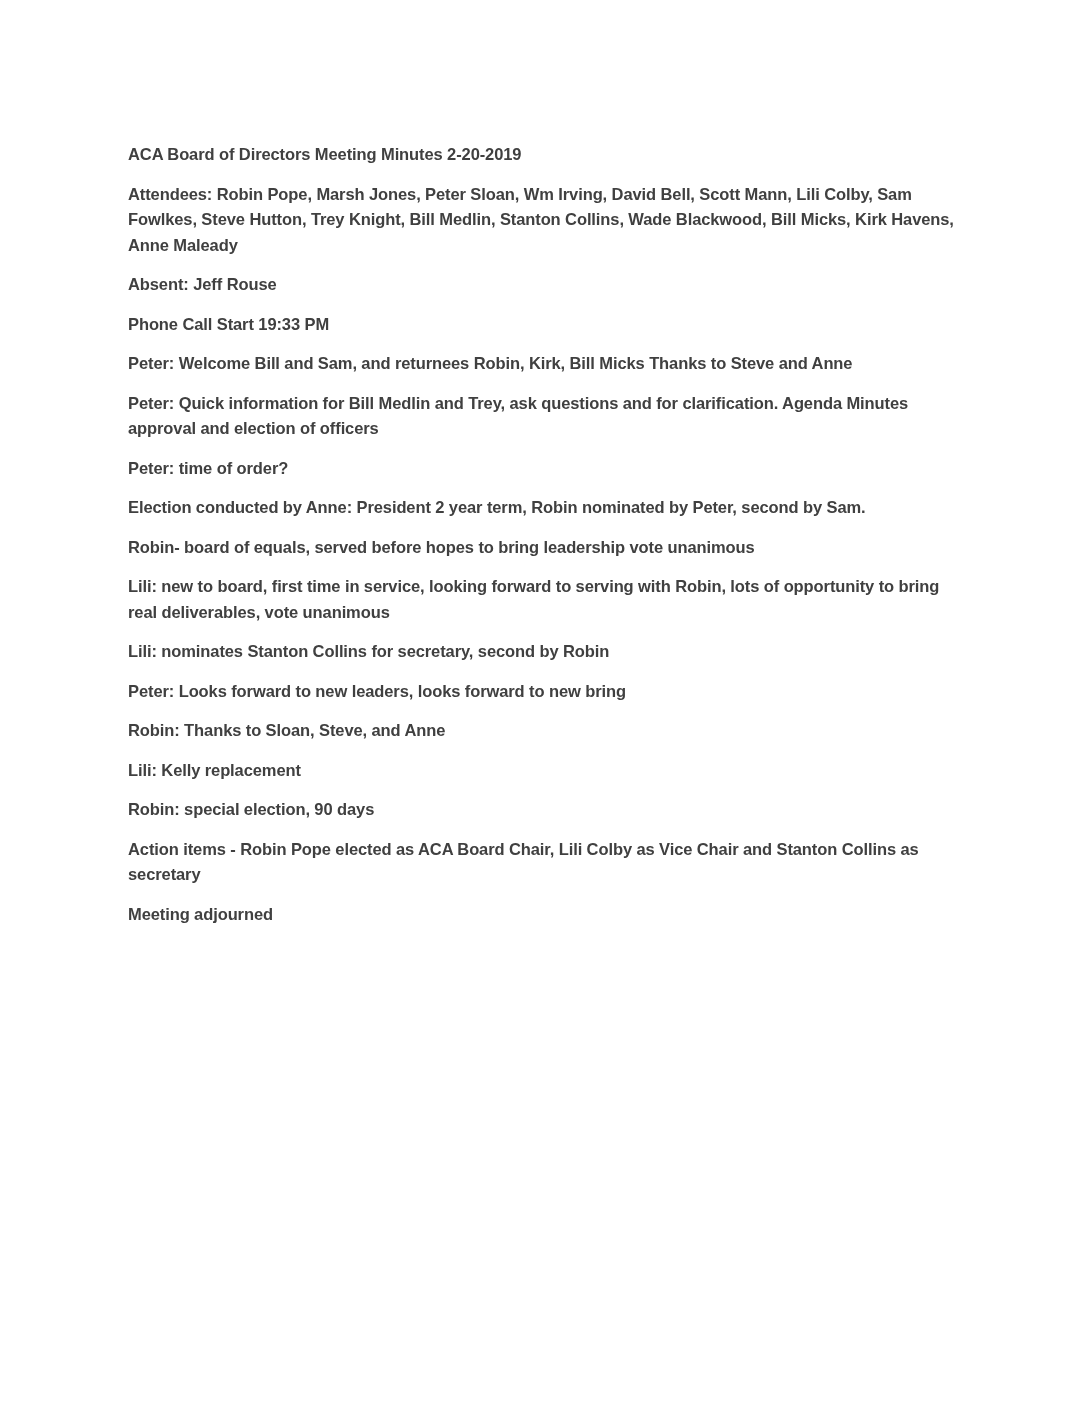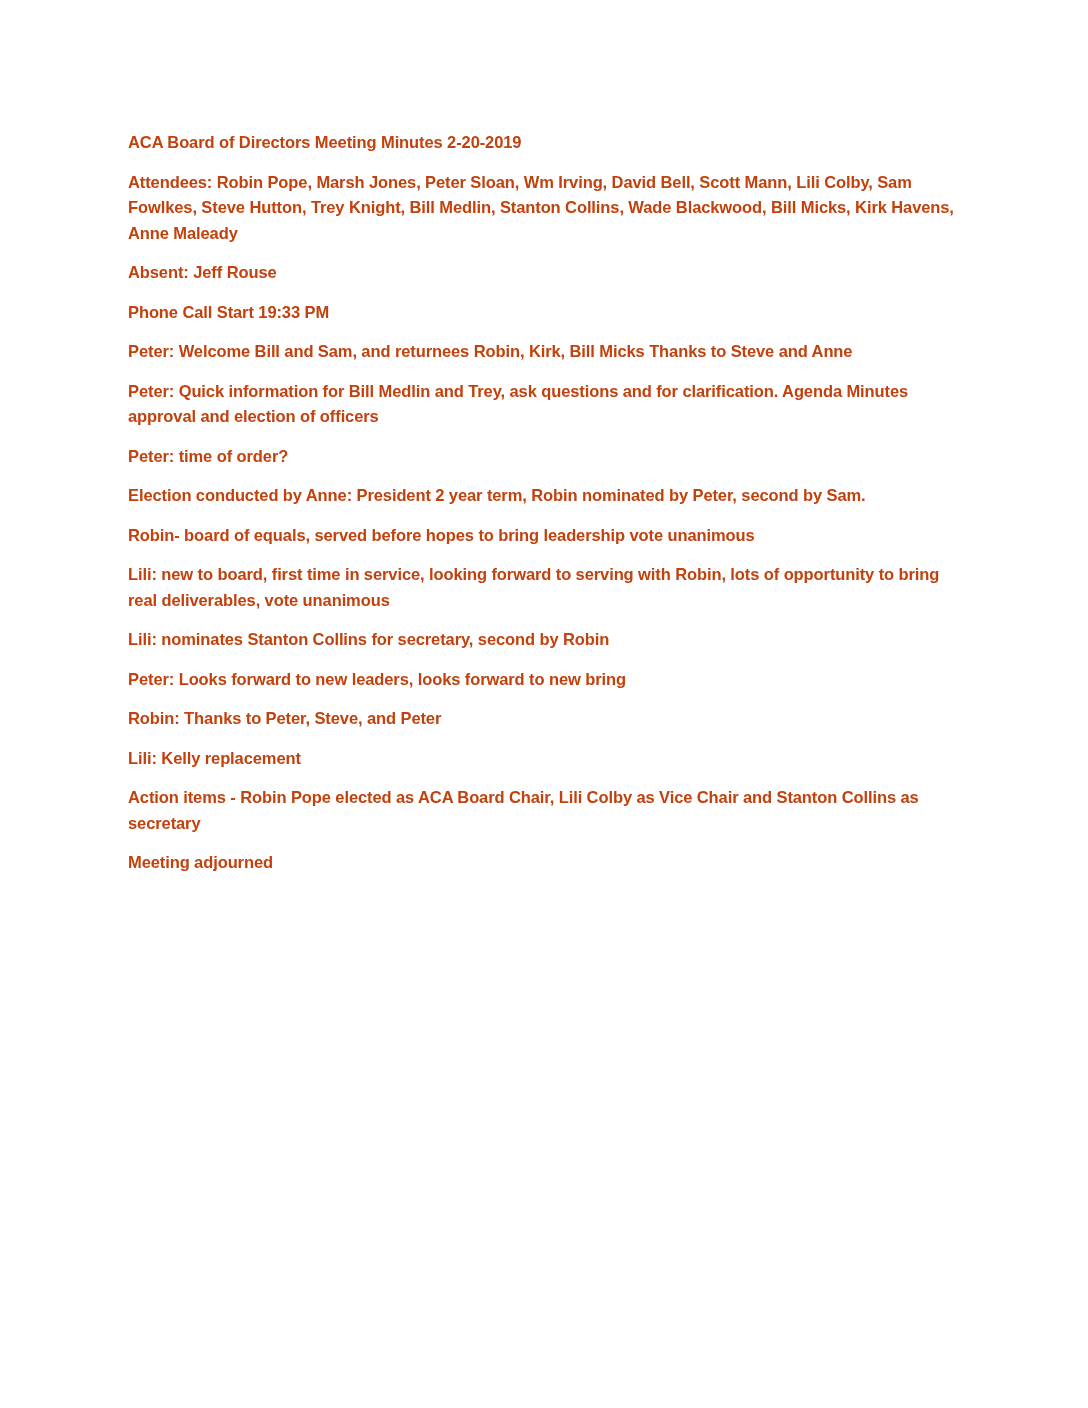--- a/index.html
+++ b/index.html
@@ -16,45 +16,46 @@
     font-family: "Liberation Sans", sans-serif;
     color: #000000;
   }
   .content {
     position: absolute;
     left: 128px;
     top: 130px;
     width: 836px;
   }
   .content p {
-    margin: 0 0 14px 0;
+    margin: 12px 0 14px 0;
     font-size: 16.5px;
     line-height: 25.5px;
     font-weight: 600;
     letter-spacing: -0.1px;
-    color: #c2410c;
+    color: #404040;
   }
 </style>
 </head>
 <body>
 
 <div class="page">
   <div class="content">
     <p>ACA Board of Directors Meeting Minutes 2-20-2019</p>
     <div id="paragraphs">
         <p>Attendees: Robin Pope, Marsh Jones, Peter Sloan, Wm Irving, David Bell, Scott Mann, Lili Colby, Sam Fowlkes, Steve Hutton, Trey Knight, Bill Medlin, Stanton Collins, Wade Blackwood, Bill Micks, Kirk Havens, Anne Maleady</p>
         <p>Absent: Jeff Rouse</p>
         <p>Phone Call Start 19:33 PM</p>
         <p>Peter: Welcome Bill and Sam, and returnees Robin, Kirk, Bill Micks Thanks to Steve and Anne</p>
         <p>Peter: Quick information for Bill Medlin and Trey, ask questions and for clarification. Agenda Minutes approval and election of officers</p>
         <p>Peter: time of order?</p>
         <p>Election conducted by Anne: President 2 year term, Robin nominated by Peter, second by Sam.</p>
         <p>Robin- board of equals, served before hopes to bring leadership vote unanimous</p>
         <p>Lili: new to board, first time in service, looking forward to serving with Robin, lots of opportunity to bring real deliverables, vote unanimous</p>
         <p>Lili: nominates Stanton Collins for secretary, second by Robin</p>
         <p>Peter: Looks forward to new leaders, looks forward to new bring</p>
-        <p>Robin: Thanks to Peter, Steve, and Peter</p>
+        <p>Robin: Thanks to Sloan, Steve, and Anne</p>
         <p>Lili: Kelly replacement</p>
+        <p>Robin: special election, 90 days</p>
         <p>Action items - Robin Pope elected as ACA Board Chair, Lili Colby as Vice Chair and Stanton Collins as secretary</p>
         <p>Meeting adjourned</p>
       </div>
   </div>
 </div>
 
 </body></html>

